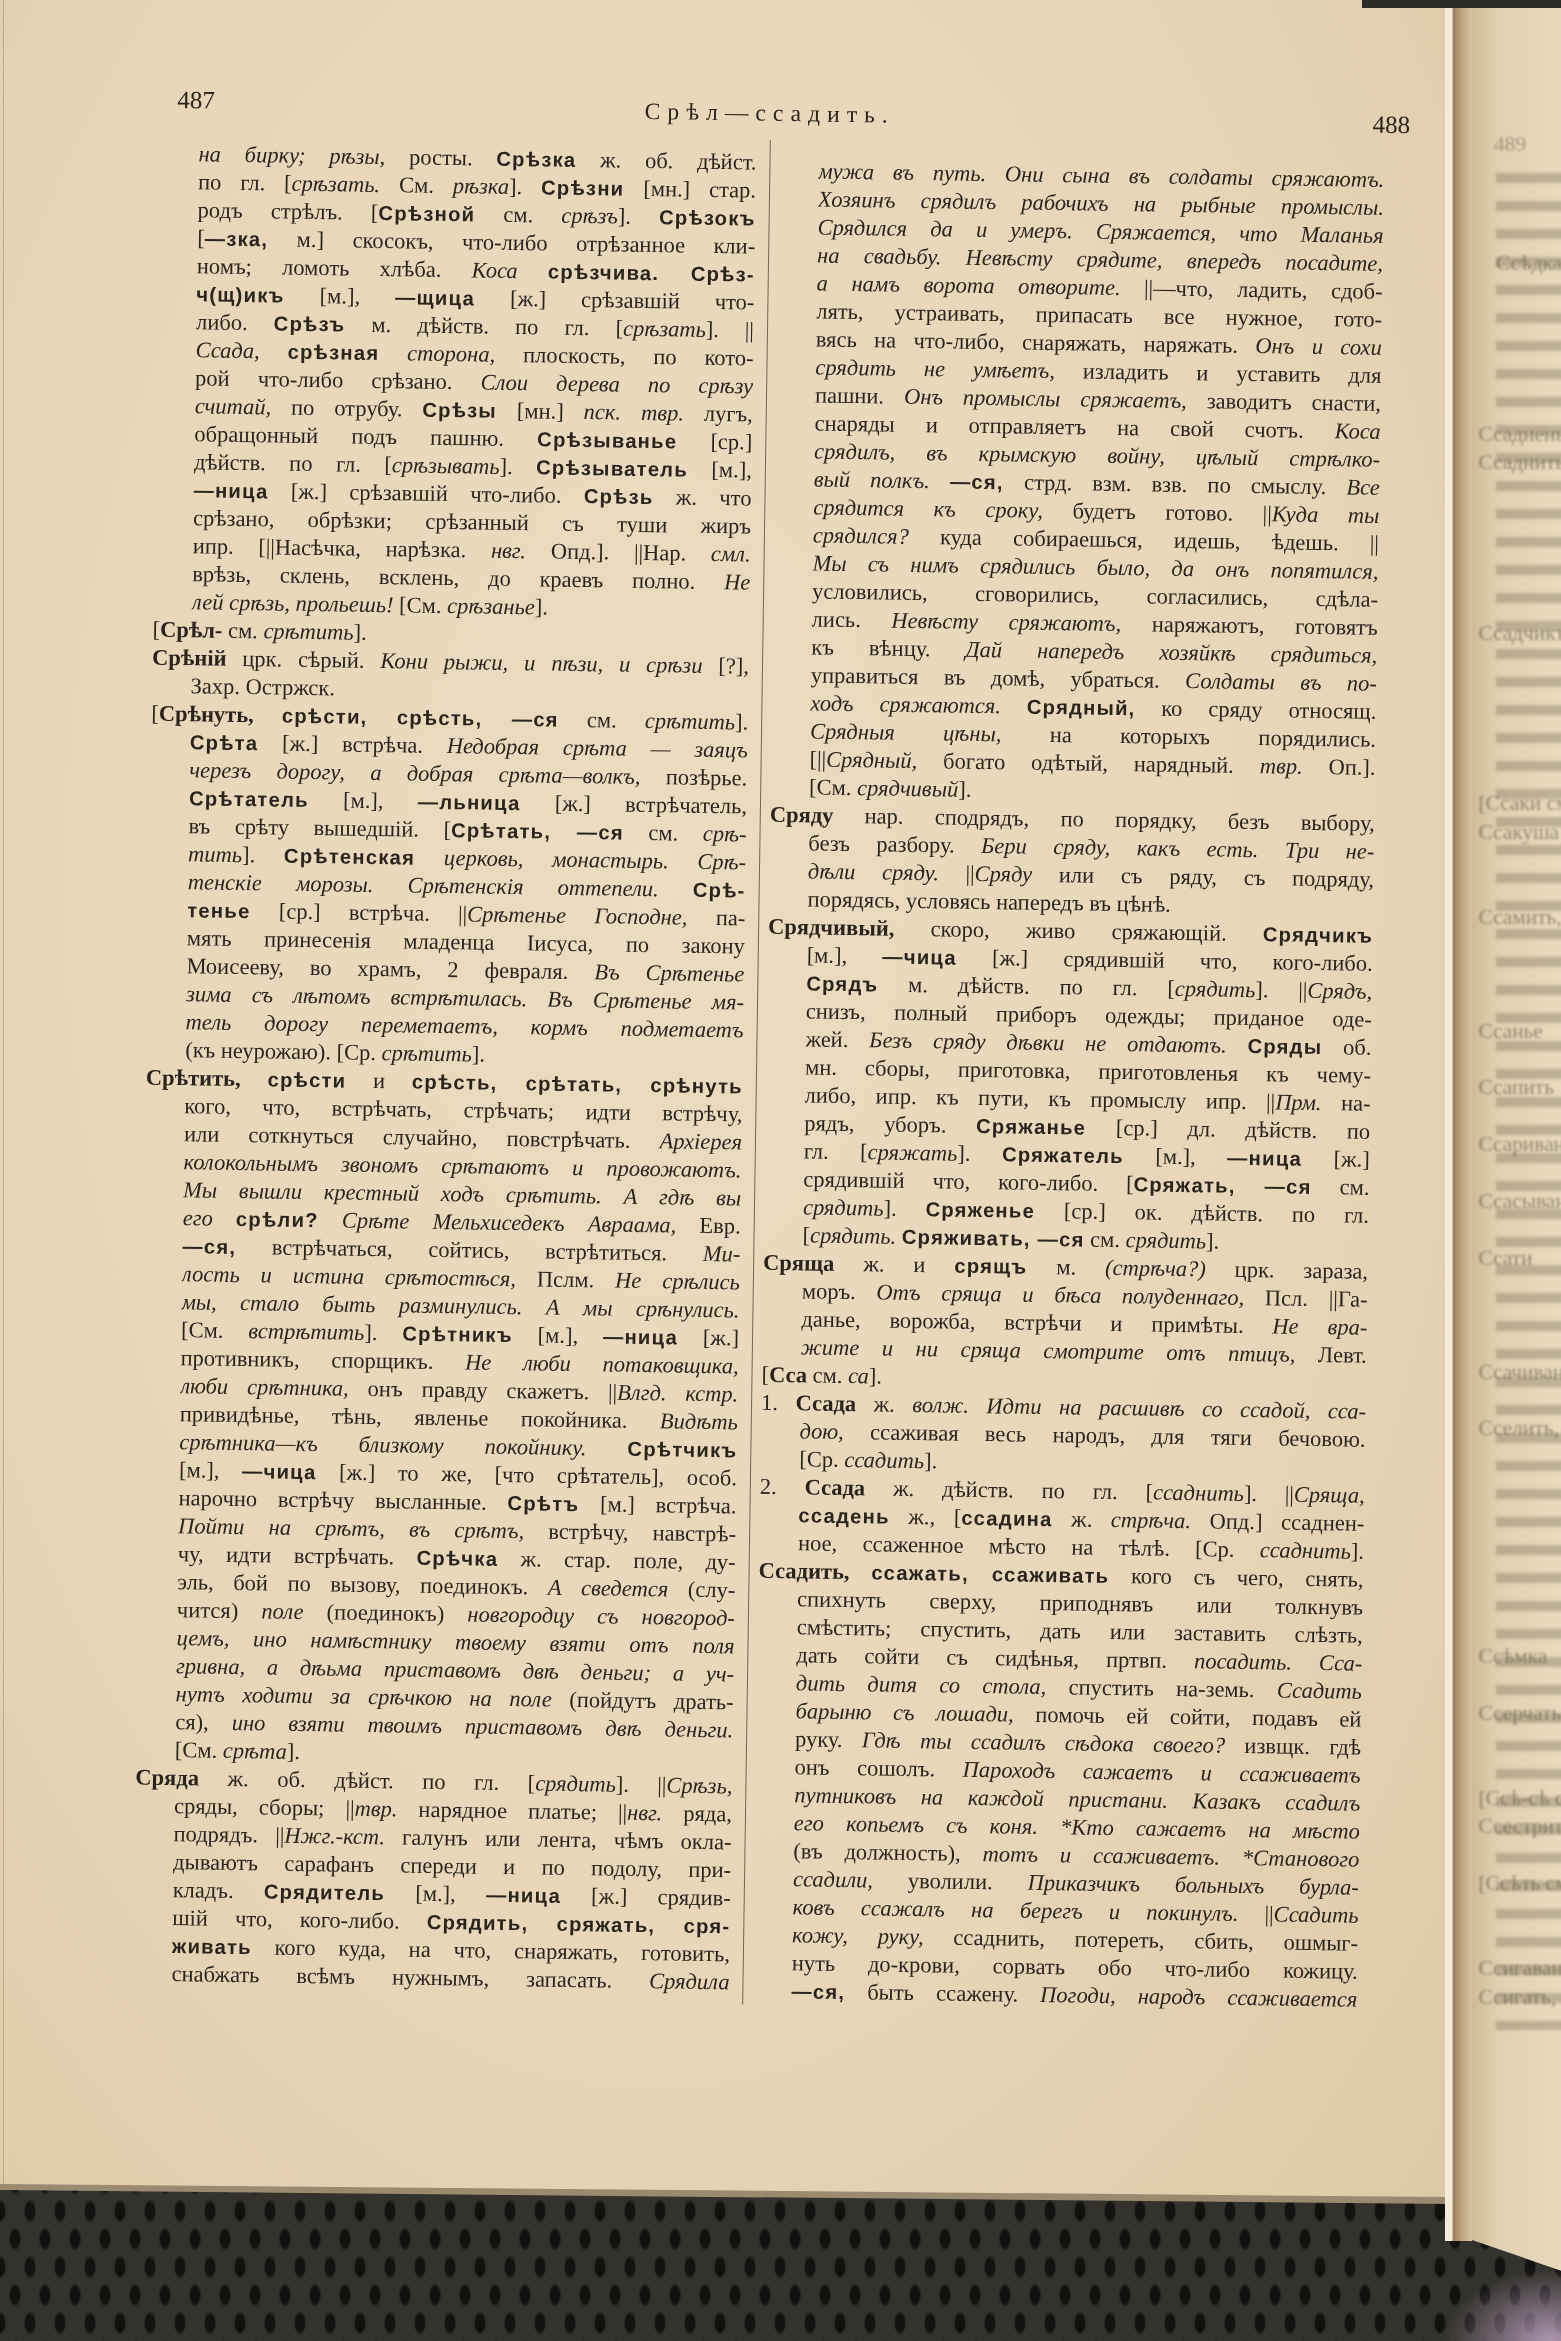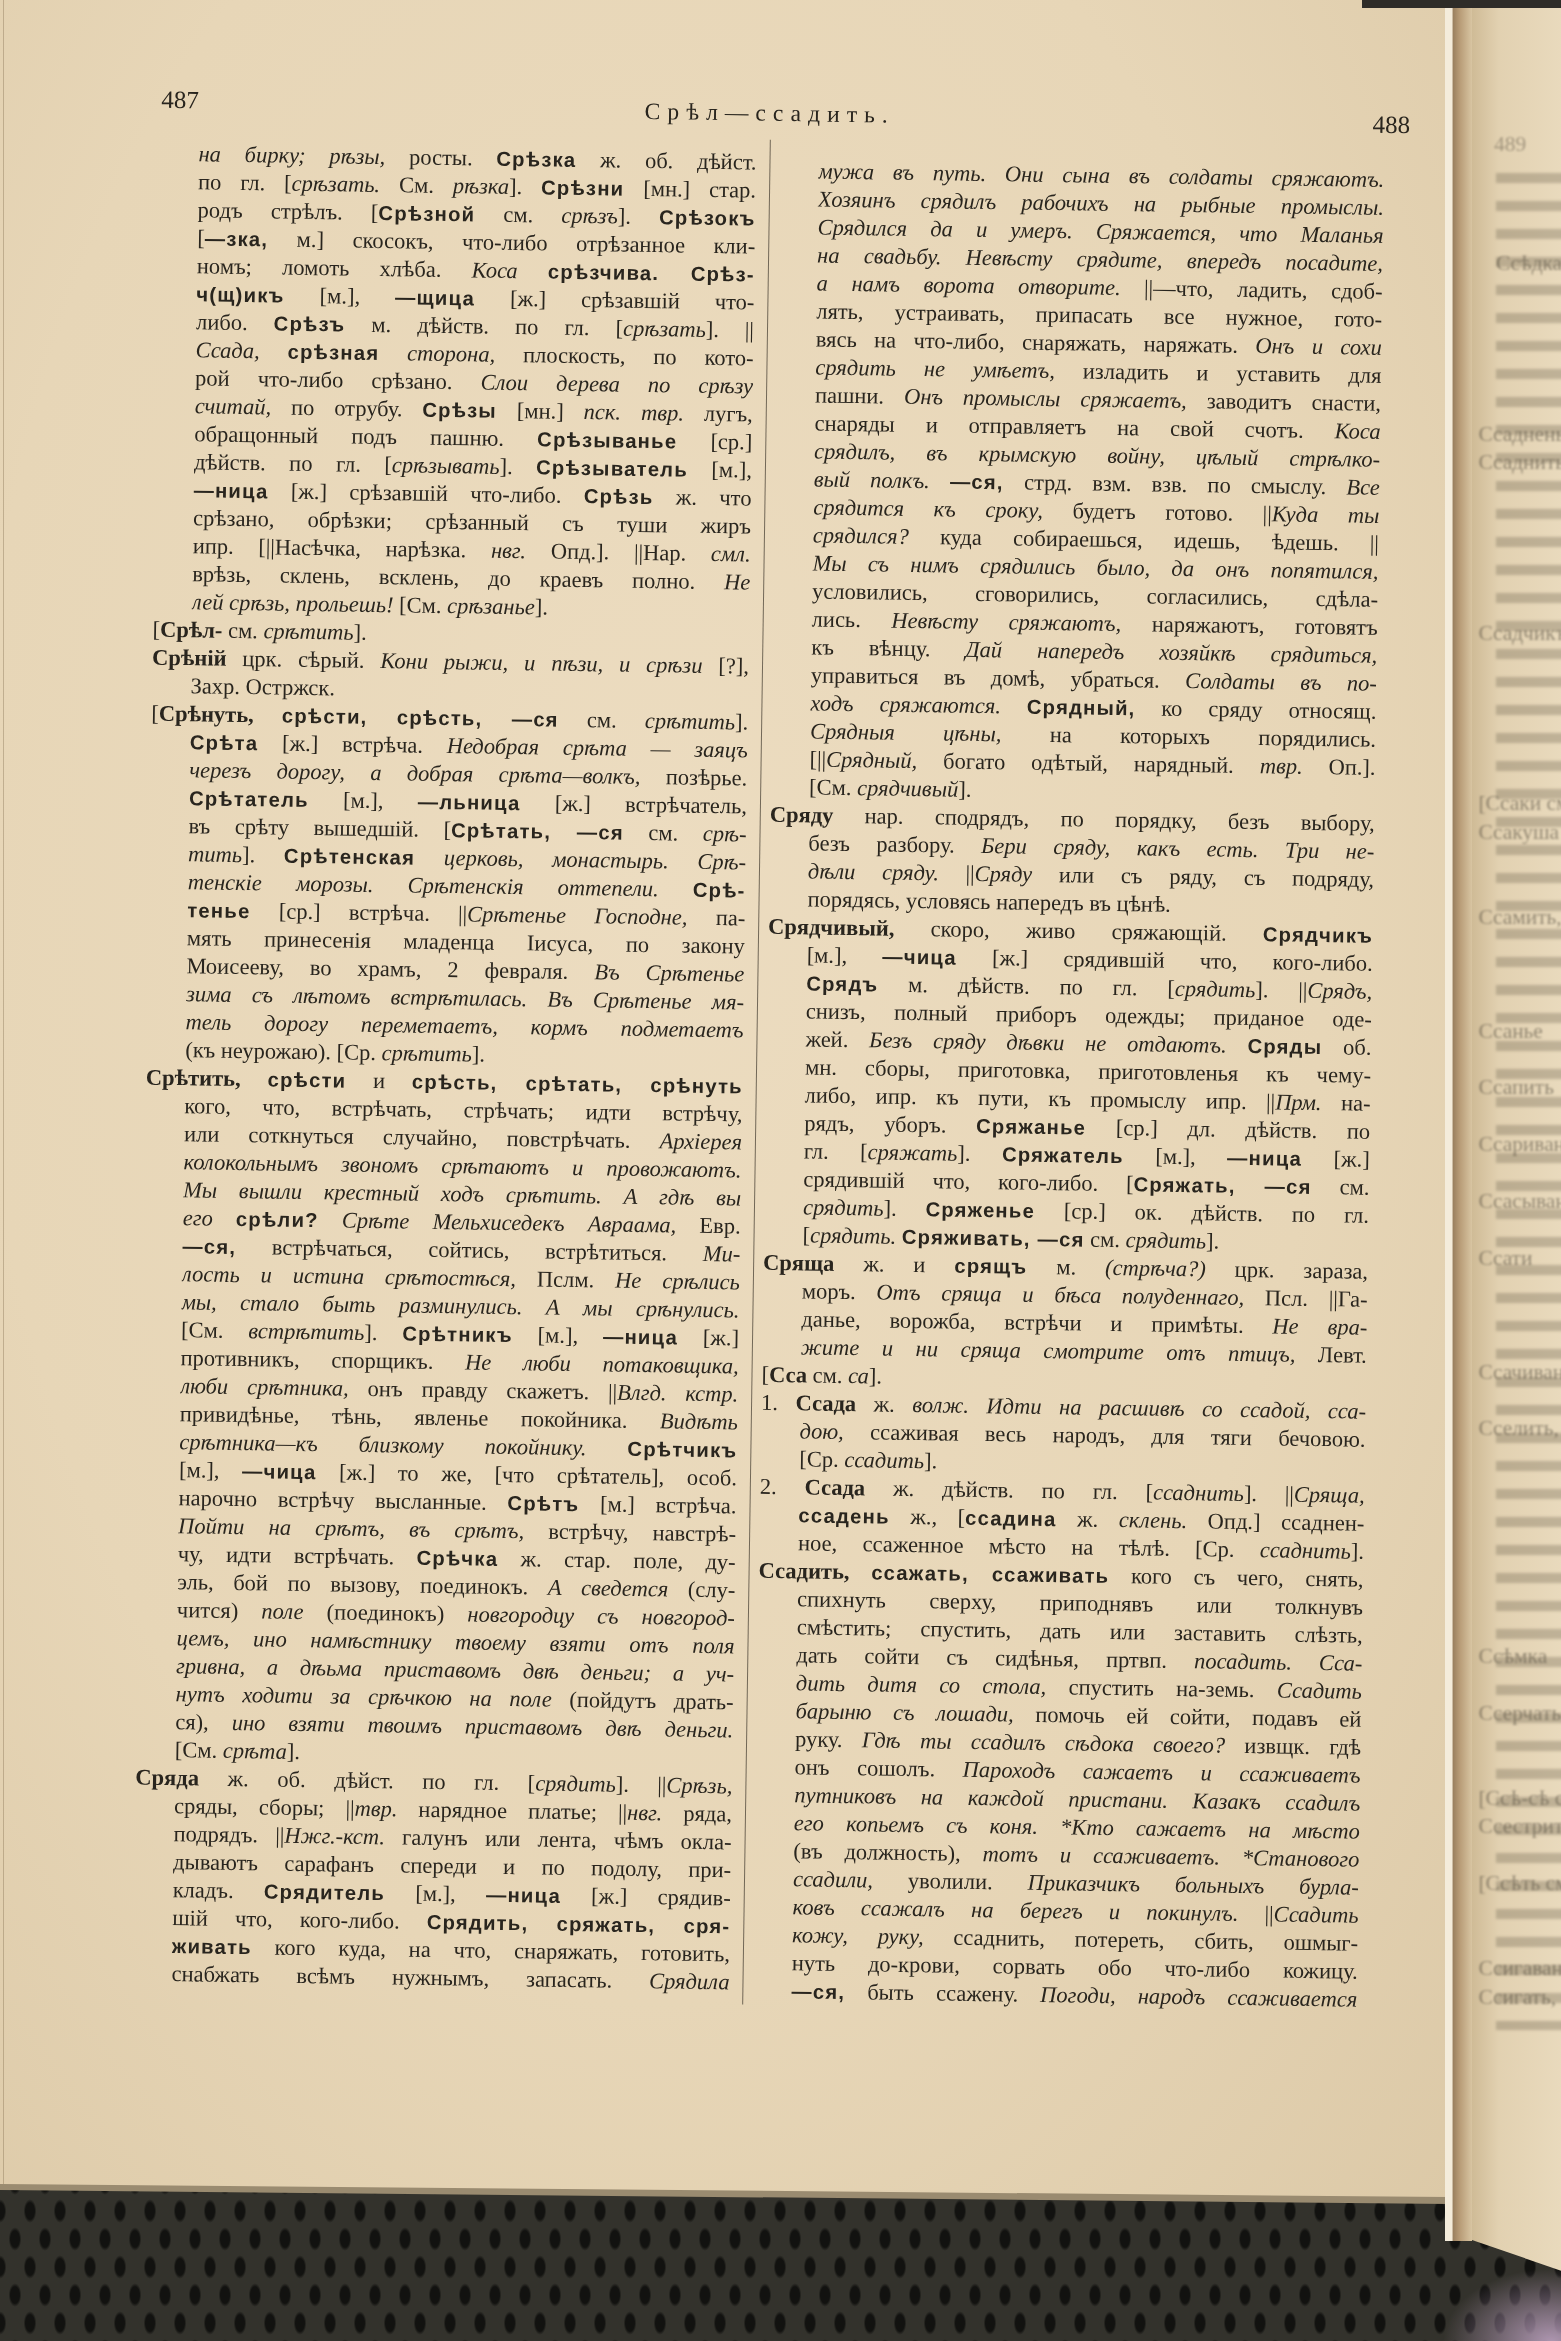--- a/index.html
+++ b/index.html
@@ -62,21 +62,21 @@
   .top-shadow {
     position: absolute; left: 1362px; top: 0; width: 199px; height: 7.5px; background: #2e2c28;
   }
 
   .sheet {
     position: absolute; left: 0; top: 0; width: 1561px; height: 2342px;
     transform: rotate(0.85deg); transform-origin: 777px 1072px;
     color: var(--ink, #29251e);
   }
   .pnum { position: absolute; font-size: 25px; line-height: 28px; }
-  .pnum-left { left: 147px; top: 95px; }
+  .pnum-left { left: 163px; top: 95px; }
   .pnum-right { left: 1342px; top: 102px; width: 54px; text-align: right; }
   .running-title {
     position: absolute; left: 541px; width: 429px; top: 99px;
     text-align: center; font-size: 23.6px; line-height: 28px; letter-spacing: 7px;
   }
   .col-rule {
     position: absolute; left: 756px; top: 140px; width: 1.1px; height: 1865px;
     background: #4a4236; opacity: 0.75;
   }
   .col { position: absolute; font-size: 22.5px; line-height: 28px; }
@@ -254,21 +254,21 @@
       <div class="ln e"><span class="seg-n">[</span><span class="seg-i">срядить.</span><span class="seg-n"> </span><span class="seg-b">Сряживать, —ся</span><span class="seg-n"> см. </span><span class="seg-i">срядить</span><span class="seg-n">].</span></div>
       <div class="ln h"><span class="seg-H">Сряща</span><span class="seg-n"> ж. и </span><span class="seg-b">срящъ</span><span class="seg-n"> м. </span><span class="seg-i">(стрѣча?)</span><span class="seg-n"> црк. зараза,</span></div>
       <div class="ln"><span class="seg-n">моръ. </span><span class="seg-i">Отъ сряща и бѣса полуденнаго,</span><span class="seg-n"> Псл. ||Га-</span></div>
       <div class="ln"><span class="seg-n">данье, ворожба, встрѣчи и примѣты. </span><span class="seg-i">Не вра-</span></div>
       <div class="ln"><span class="seg-i">жите и ни сряща смотрите отъ птицъ,</span><span class="seg-n"> Левт.</span></div>
       <div class="ln h e"><span class="seg-n">[</span><span class="seg-H">Сса</span><span class="seg-n"> см. </span><span class="seg-i">са</span><span class="seg-n">].</span></div>
       <div class="ln h"><span class="seg-n">1. </span><span class="seg-H">Ссада</span><span class="seg-n"> ж. </span><span class="seg-i">волж. Идти на расшивѣ со ссадой, сса-</span></div>
       <div class="ln"><span class="seg-i">дою,</span><span class="seg-n"> ссаживая весь народъ, для тяги бечовою.</span></div>
       <div class="ln e"><span class="seg-n">[Ср. </span><span class="seg-i">ссадить</span><span class="seg-n">].</span></div>
       <div class="ln h"><span class="seg-n">2. </span><span class="seg-H">Ссада</span><span class="seg-n"> ж. дѣйств. по гл. [</span><span class="seg-i">ссаднить</span><span class="seg-n">]. ||</span><span class="seg-i">Сряща,</span></div>
-      <div class="ln"><span class="seg-b">ссадень</span><span class="seg-n"> ж., [</span><span class="seg-b">ссадина</span><span class="seg-n"> ж. </span><span class="seg-i">склень.</span><span class="seg-n"> Опд.] ссаднен-</span></div>
+      <div class="ln"><span class="seg-b">ссадень</span><span class="seg-n"> ж., [</span><span class="seg-b">ссадина</span><span class="seg-n"> ж. </span><span class="seg-i">стрѣча.</span><span class="seg-n"> Опд.] ссаднен-</span></div>
       <div class="ln"><span class="seg-n">ное, ссаженное мѣсто на тѣлѣ. [Ср. </span><span class="seg-i">ссаднить</span><span class="seg-n">].</span></div>
       <div class="ln h"><span class="seg-H">Ссадить,</span><span class="seg-n"> </span><span class="seg-b">ссажать, ссаживать</span><span class="seg-n"> кого съ чего, снять,</span></div>
       <div class="ln"><span class="seg-n">спихнуть сверху, приподнявъ или толкнувъ</span></div>
       <div class="ln"><span class="seg-n">смѣстить; спустить, дать или заставить слѣзть,</span></div>
       <div class="ln"><span class="seg-n">дать сойти съ сидѣнья, пртвп. </span><span class="seg-i">посадить. Сса-</span></div>
       <div class="ln"><span class="seg-i">дить дитя со стола,</span><span class="seg-n"> спустить на-земь. </span><span class="seg-i">Ссадить</span></div>
       <div class="ln"><span class="seg-i">барыню съ лошади,</span><span class="seg-n"> помочь ей сойти, подавъ ей</span></div>
       <div class="ln"><span class="seg-n">руку. </span><span class="seg-i">Гдѣ ты ссадилъ сѣдока своего?</span><span class="seg-n"> извщк. гдѣ</span></div>
       <div class="ln"><span class="seg-n">онъ сошолъ. </span><span class="seg-i">Пароходъ сажаетъ и ссаживаетъ</span></div>
       <div class="ln"><span class="seg-i">путниковъ на каждой пристани. Казакъ ссадилъ</span></div>

